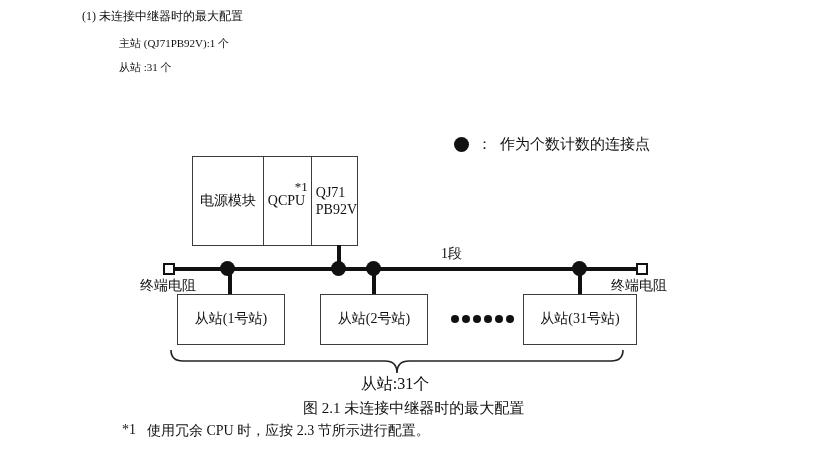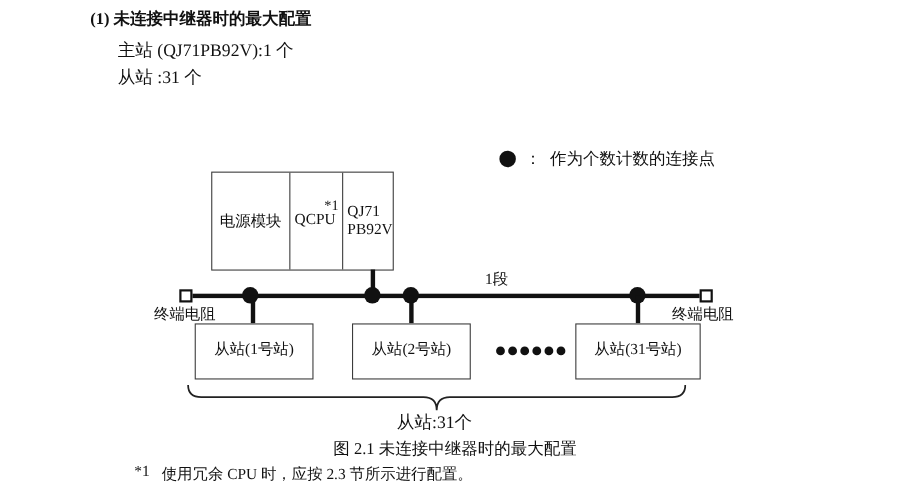--- a/index.html
+++ b/index.html
@@ -11,27 +11,28 @@
   .page {
     position: relative;
     width: 821px;
     height: 457px;
     background: #ffffff;
     overflow: hidden;
   }
   .abs { position: absolute; }
   .heading {
     left: 82px; top: 8px;
-    font-size: 15px;
-    font-weight: bold;
+    font-size: 12px;
+    font-weight: normal;
     white-space: nowrap;
   }
   .subline {
-    font-size: 16px;
-    white-space: nowrap;
+    font-size: 11px;
+    white-space: nowrap;
+    margin-left: 12px;
   }
   .lbl {
     font-size: 14px;
     white-space: nowrap;
   }
   
   .legend {
     left: 454px; top: 135px;
     display: flex;
     align-items: center;

